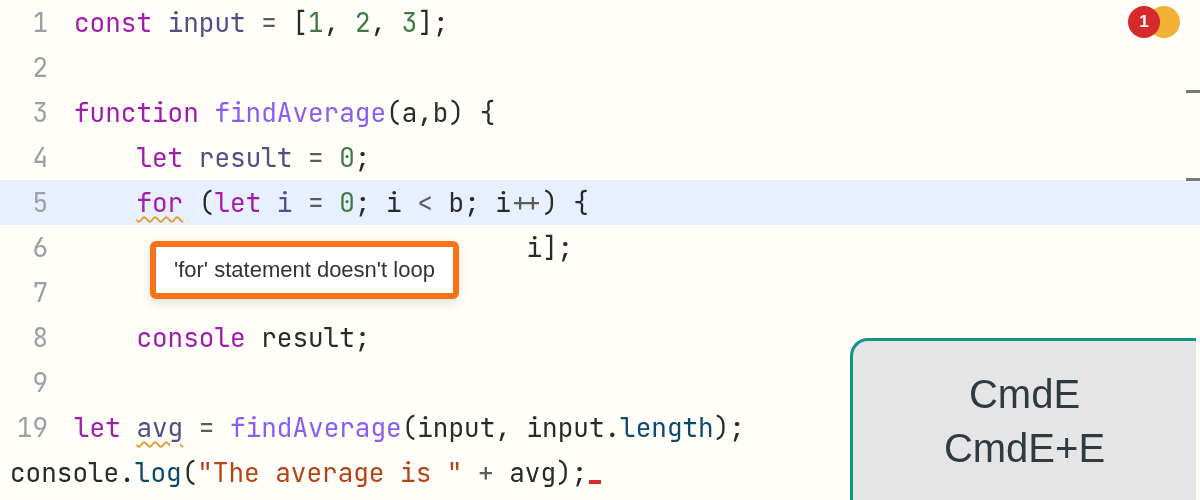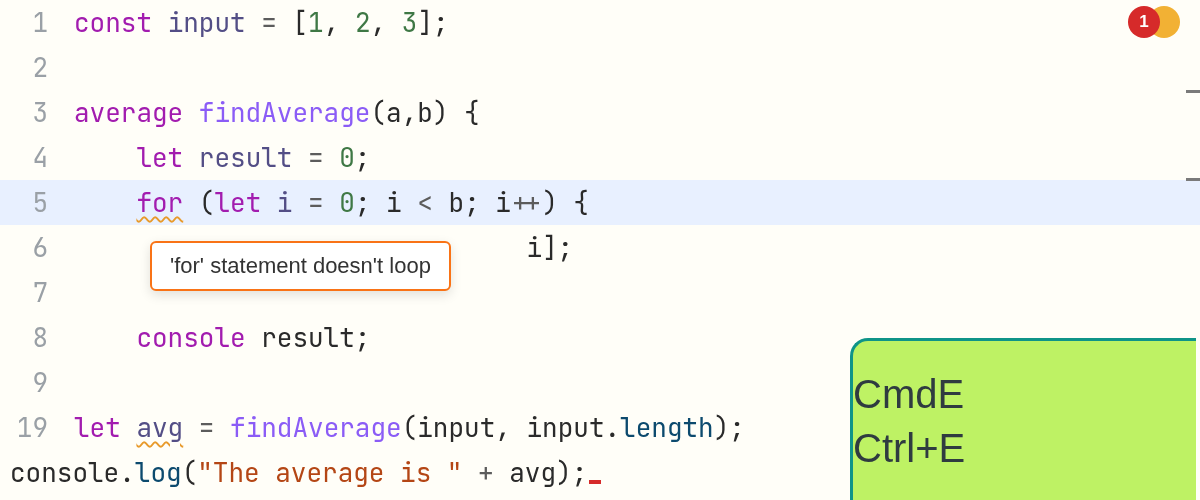--- a/index.html
+++ b/index.html
@@ -50,21 +50,21 @@
       text-decoration: underline wavy #e89a2b;
       text-decoration-thickness: 2px;
       text-underline-offset: 4px;
     }
 
     .tooltip {
       position: absolute;
       left: 150px;
       top: 241px;
       background: #ffffff;
-      border: 2px solid #f97316;
+      border: 6px solid #f97316;
       border-radius: 6px;
       padding: 10px 18px;
       font-family: -apple-system, "Segoe UI", sans-serif;
       font-size: 22px;
       color: #333333;
       box-shadow: 0 4px 12px rgba(0,0,0,0.12);
       z-index: 10;
     }
 
     .badge-group {
@@ -95,28 +95,28 @@
       height: 3px;
       background: #7a7a7a;
     }
 
     .hint-panel {
       position: absolute;
       right: 4px;
       bottom: 0;
       width: 346px;
       height: 162px;
-      background: #bef264;
+      background: #e5e5e5;
       border: 3px solid #0f9488;
       border-bottom: none;
       border-right: none;
       border-top-left-radius: 18px;
       display: flex;
       flex-direction: column;
-      align-items: flex-start;
+      align-items: center;
       justify-content: center;
       font-family: -apple-system, "Segoe UI", sans-serif;
       font-size: 40px;
       color: #2f3b40;
       line-height: 1.35;
     }
 
     .red-caret {
       display: inline-block;
       width: 12px;
@@ -136,21 +136,21 @@
     <div class="code"><span class="kw">const</span><span class="txt"> </span><span class="def">input</span><span class="op"> = </span><span class="pn">[</span><span class="num">1</span><span class="pn">, </span><span class="num">2</span><span class="pn">, </span><span class="num">3</span><span class="pn">]</span><span class="pn">;</span></div>
   </div>
 
   <div class="line">
     <div class="gutter">2</div>
     <div class="code"></div>
   </div>
 
   <div class="line">
     <div class="gutter">3</div>
-    <div class="code"><span class="kw">average</span><span class="txt"> </span><span class="fn">findAverage</span><span class="pn">(</span><span class="var">a</span><span class="pn">,</span><span class="var">b</span><span class="pn">)</span><span class="txt"> </span><span class="pn">{</span></div>
+    <div class="code"><span class="kw">function</span><span class="txt"> </span><span class="fn">findAverage</span><span class="pn">(</span><span class="var">a</span><span class="pn">,</span><span class="var">b</span><span class="pn">)</span><span class="txt"> </span><span class="pn">{</span></div>
   </div>
 
   <div class="line">
     <div class="gutter">4</div>
     <div class="code"><span>    </span><span class="kw">let</span><span> </span><span class="def">result</span><span class="op"> = </span><span class="num">0</span><span class="pn">;</span></div>
   </div>
 
   <div class="line highlight">
     <div class="gutter">5</div>
     <div class="code"><span>    </span><span class="kw wavy-orange">for</span><span> </span><span class="pn">(</span><span class="kw">let</span><span> </span><span class="def">i</span><span class="op"> = </span><span class="num">0</span><span class="pn">; </span><span class="var">i</span><span class="op"> &lt; </span><span class="var">b</span><span class="pn">; </span><span class="var">i</span><span class="op">++</span><span class="pn">)</span><span> </span><span class="pn">{</span></div>
@@ -190,16 +190,16 @@
   <div class="badge-group">
     <div class="badge red">1</div>
     <div class="badge yellow"></div>
   </div>
 
   <div class="minimap-tick" style="top:90px"></div>
   <div class="minimap-tick" style="top:178px"></div>
 
   <div class="hint-panel">
     <div>CmdE</div>
-    <div>Ctrl+E</div>
+    <div>CmdE+E</div>
   </div>
 
 </div>
 
 </body></html>

